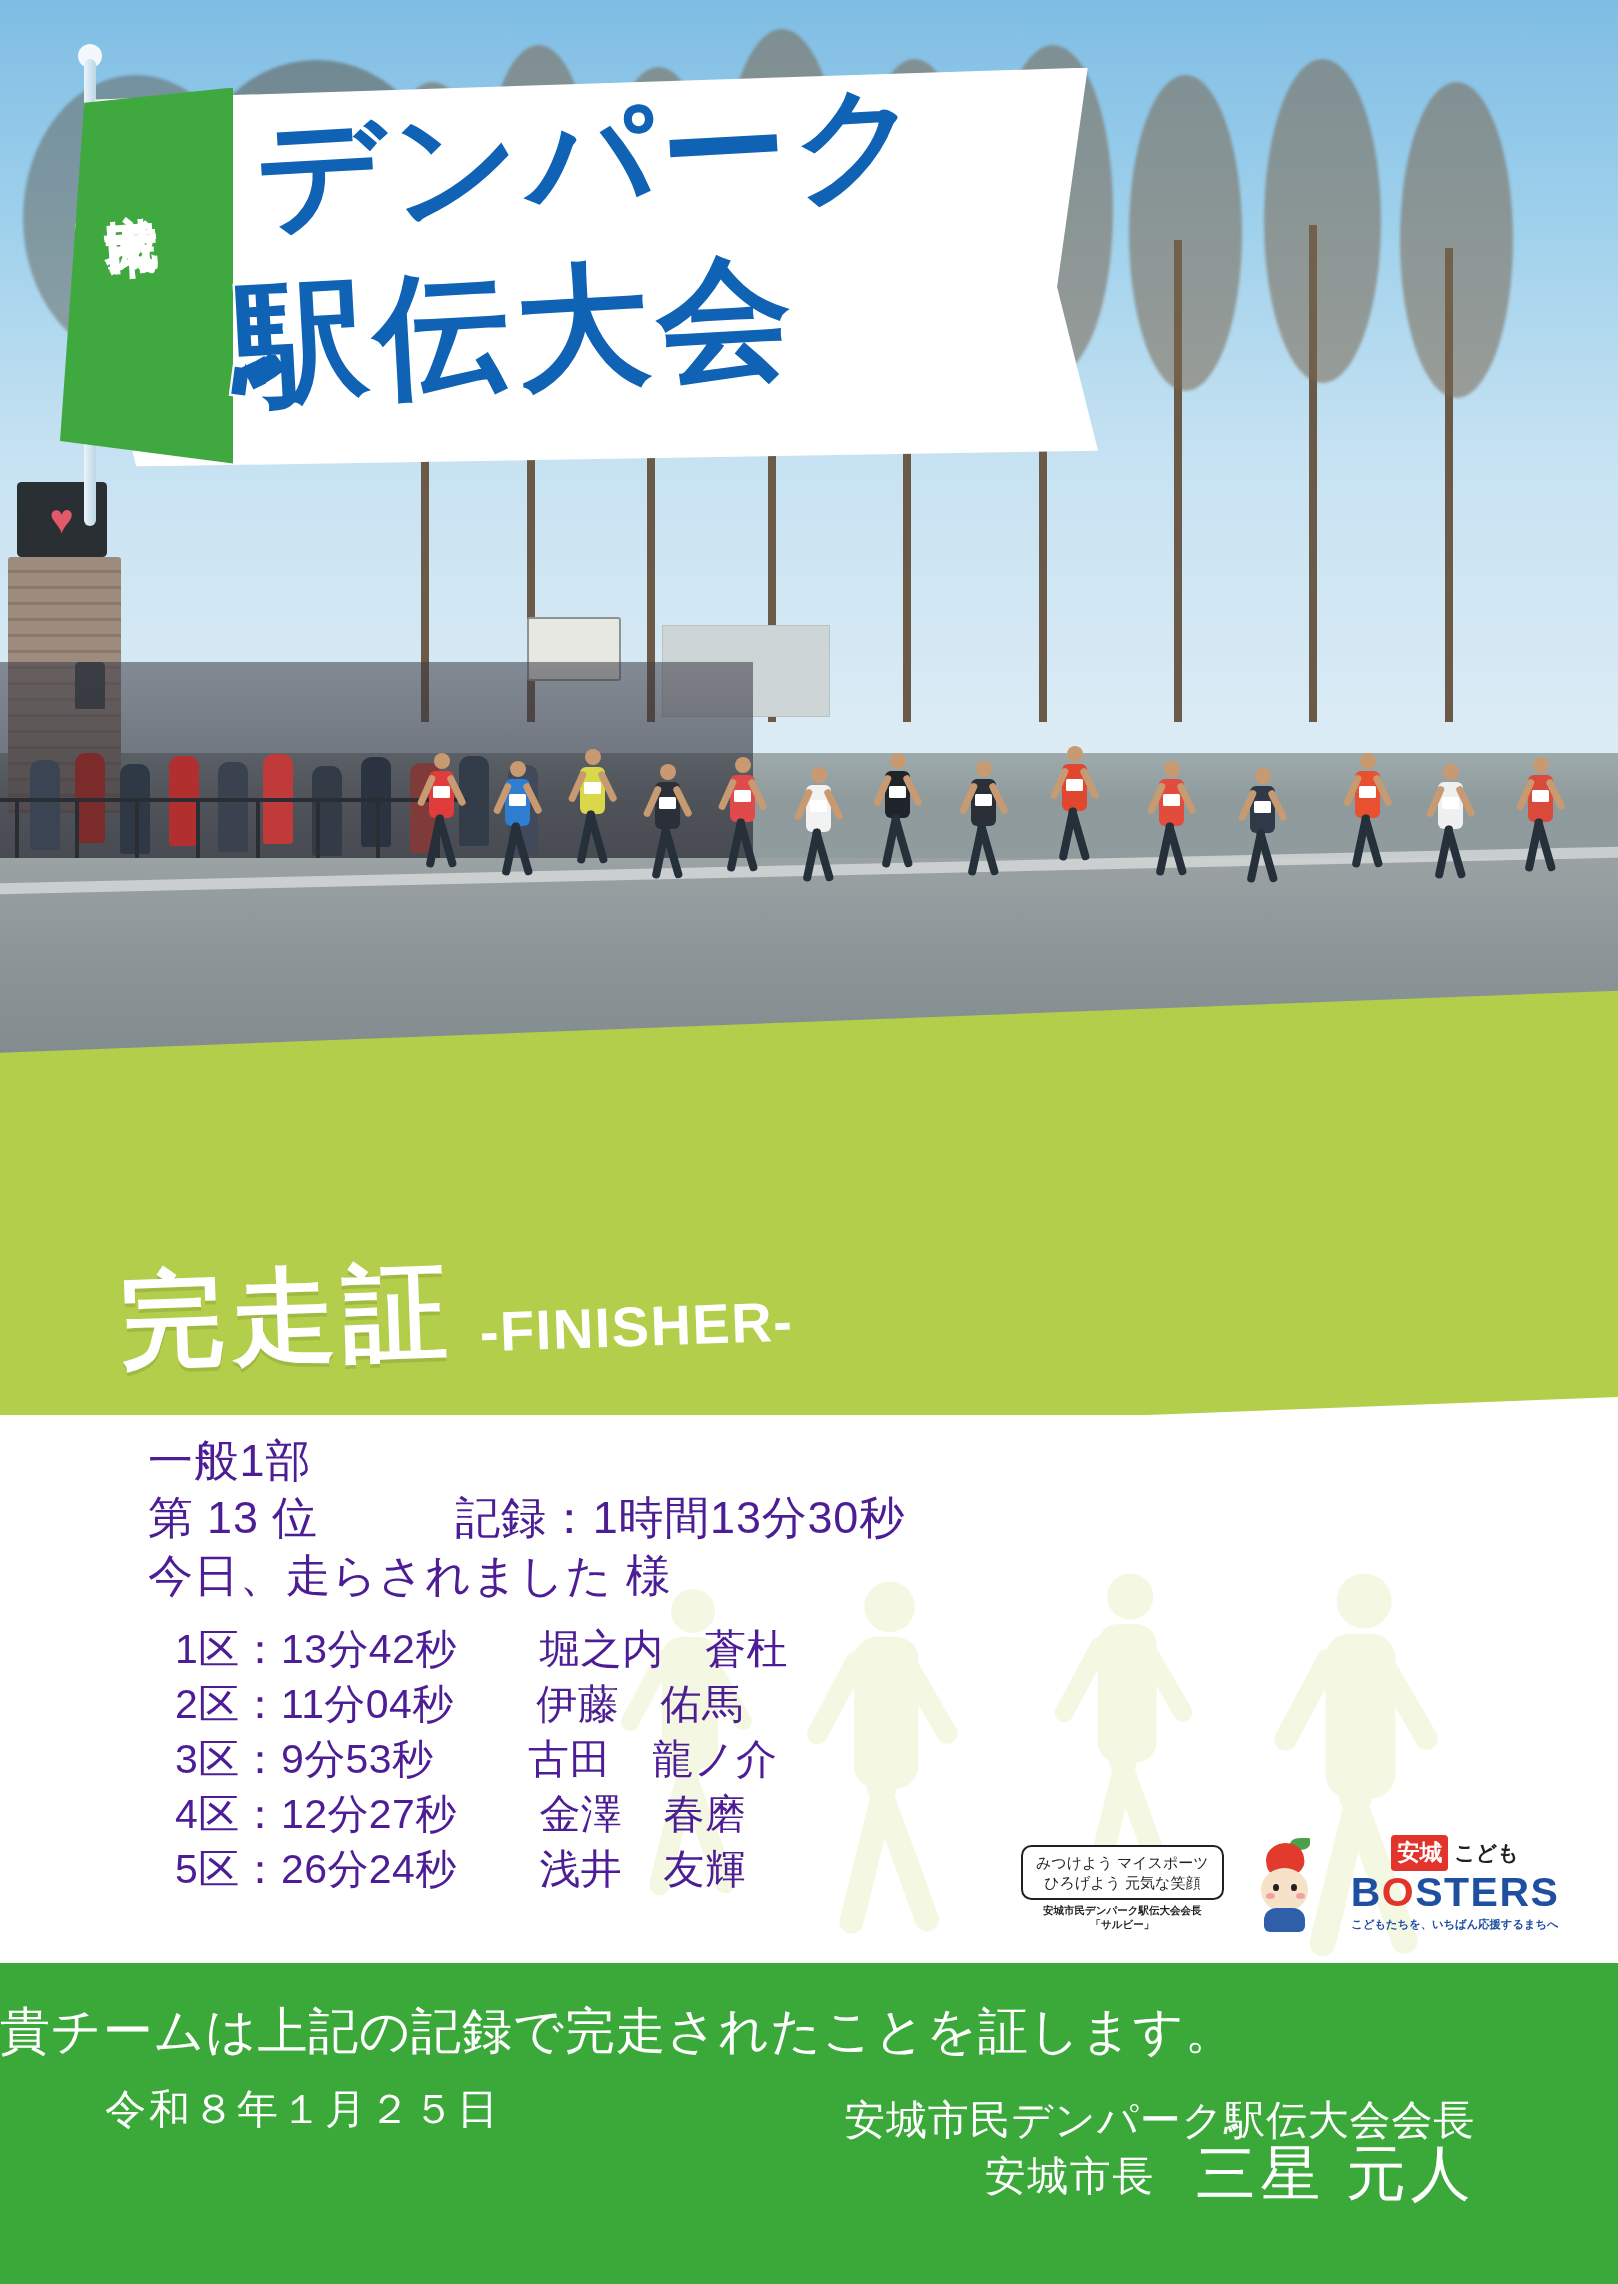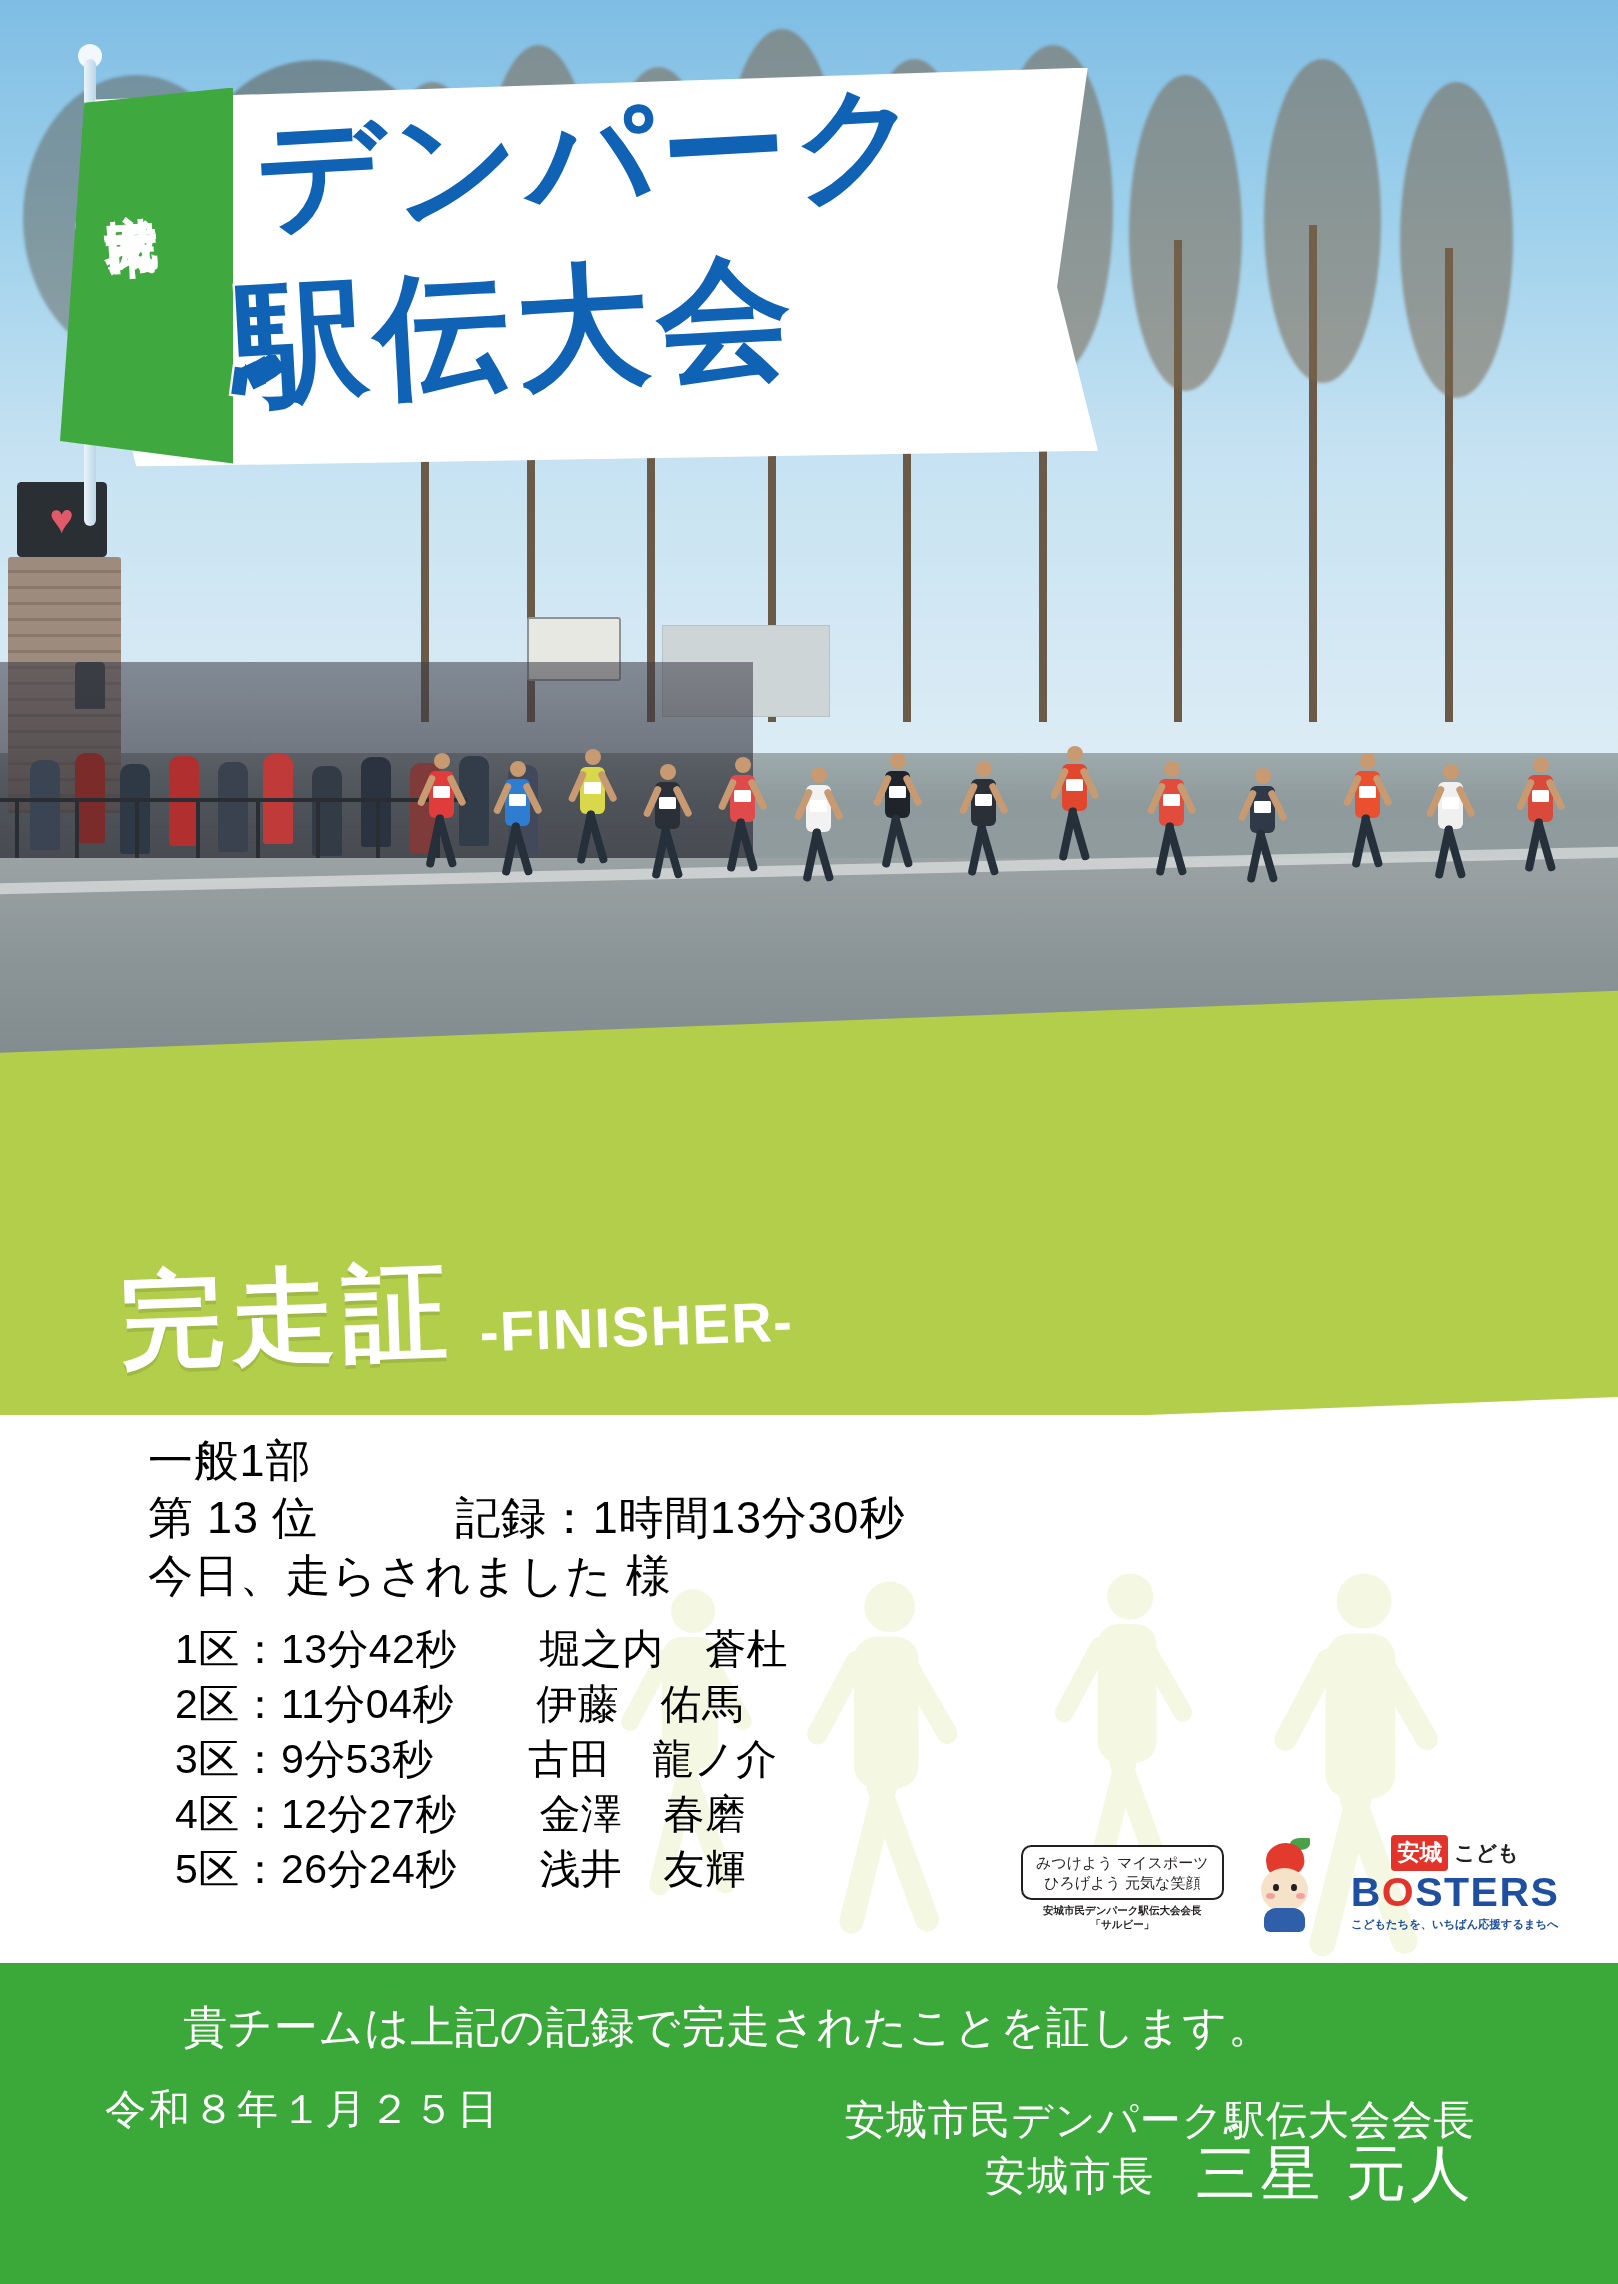--- a/index.html
+++ b/index.html
@@ -172,21 +172,21 @@
   .ghost .g-head { position:absolute; left:39px; top:22.6px; width:44px; height:44px; border-radius:50%; background:#cfe07f;}
   .ghost .g-legL { position:absolute; left:32px; top:188px; width:21px; height:143px; background:#cfe07f; border-radius:10.5px; transform:rotate(14deg);}
   .ghost .g-legR { position:absolute; left:62px; top:188px; width:21px; height:143px; background:#cfe07f; border-radius:10.5px; transform:rotate(-20deg);}
   .ghost .g-armL { position:absolute; left:6px; top:79px; width:18px; height:90px; background:#cfe07f; border-radius:9px; transform:rotate(28deg);}
   .ghost .g-armR { position:absolute; left:84px; top:79px; width:18px; height:90px; background:#cfe07f; border-radius:9px; transform:rotate(-30deg);}
 
   .resulttext {
     position: absolute;
     left: 148px; top: 1434px;
     z-index: 5;
-    color: #000000;
+    color: #4c1d95;
   }
   .line-division {
     font-size: 45px;
     line-height: 1.22;
     letter-spacing: 0.8px;
   }
   .line-rank {
     font-size: 45px;
     line-height: 1.30;
     letter-spacing: 0.8px;
@@ -279,22 +279,21 @@
   .footer {
     position: absolute;
     left: 0; top: 1963px;
     width: 1618px; height: 321px;
     background: #3aa93a;
     color: #ffffff;
   }
   .footer .certify {
     position: absolute;
     left: 0; top: 35px; width: 1456px;
-    text-align: center;
-    font-size: 44px;
+    font-size: 50px;
     letter-spacing: 0.8px;
   }
   .footer .date {
     position: absolute;
     left: 105px; top: 119px;
     font-size: 41px;
     letter-spacing: 3px;
   }
   .footer .orgname {
     position: absolute;

